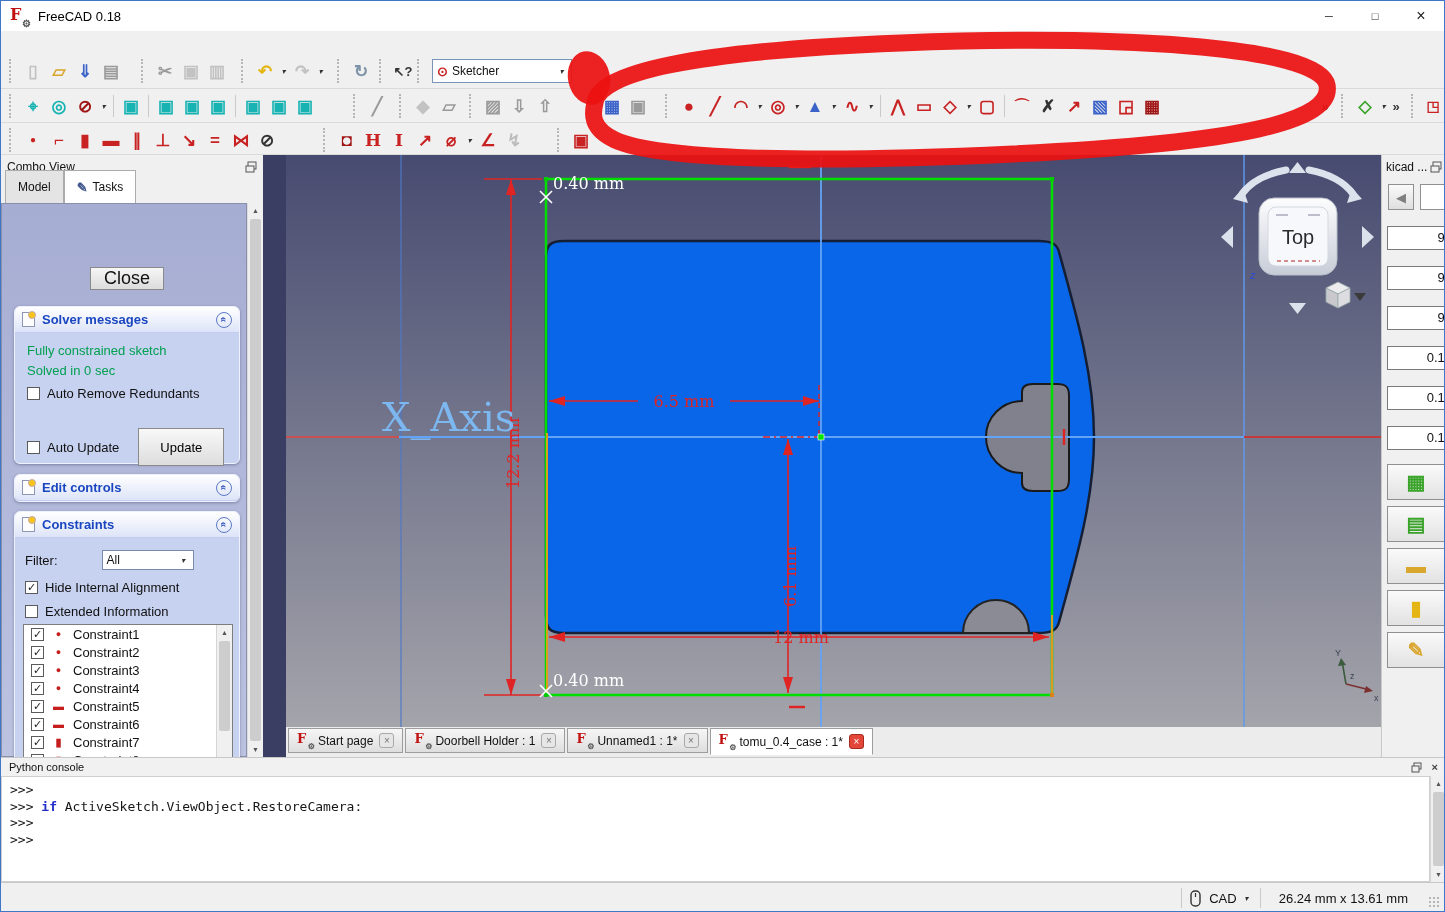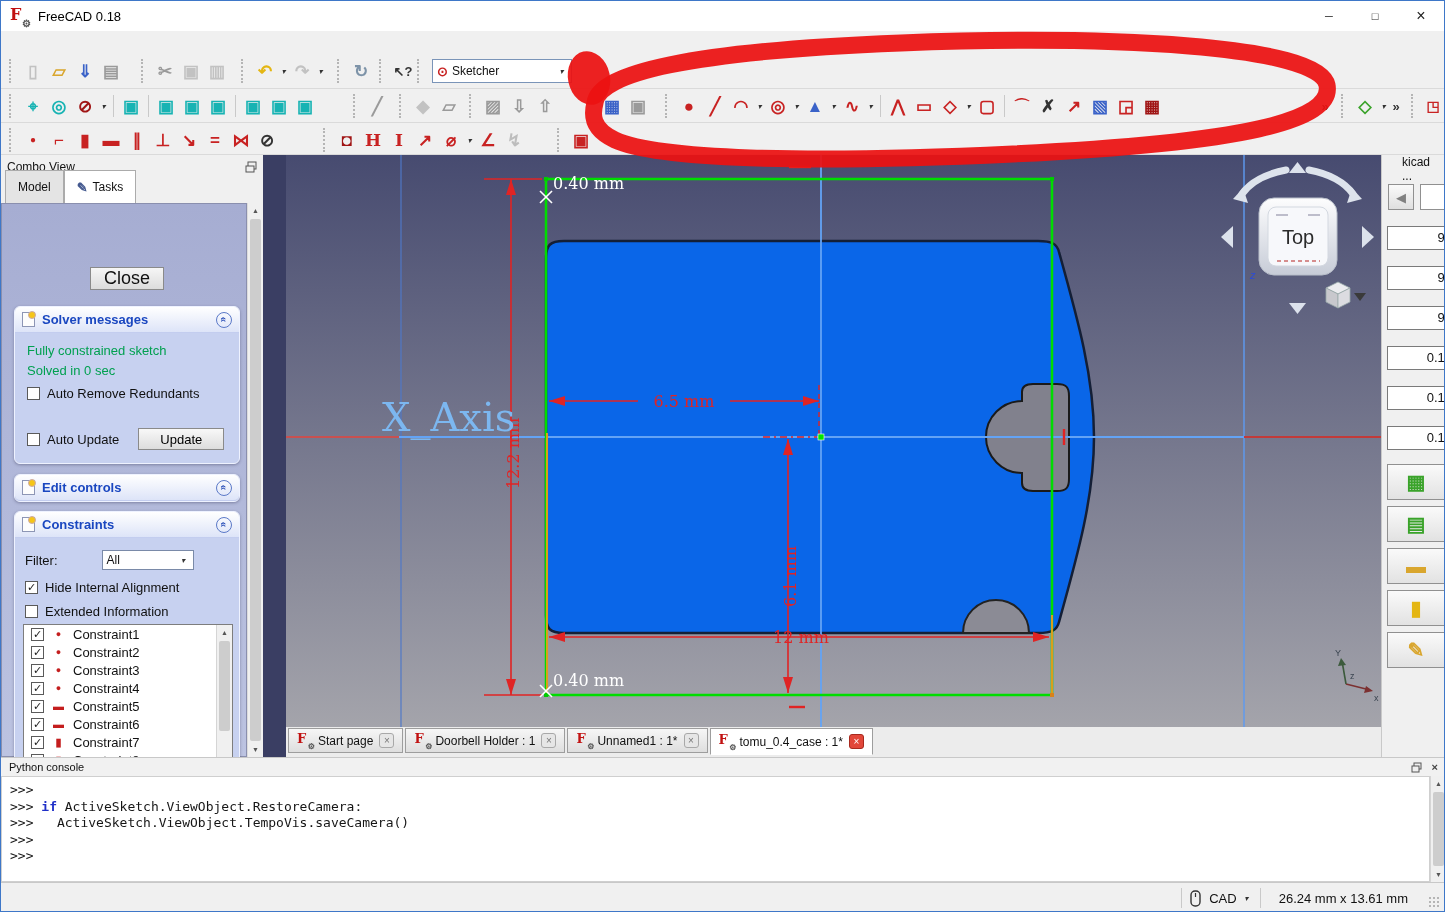--- a/index.html
+++ b/index.html
@@ -82,21 +82,21 @@
   .doc-tabs { position:absolute; left:285px; top:726px; width:1095px; height:30px; background:#ececec; display:flex; align-items:flex-start; padding:1px 0 0 2px; gap:2px; }
   .dtab { height:25px; display:flex; align-items:center; gap:6px; padding:0 8px; border:1px solid #9d9d9d; background:linear-gradient(#f6f6f6,#dedede); font-size:12px; }
   .dtab.active { background:#fff; height:27px; border-bottom-color:#fff; }
   .fcico { position:relative; width:15px; height:15px; }
   .fcico .f { position:absolute; left:0; top:-2px; font:bold 13px "DejaVu Serif",serif; color:#c11111; }
   .fcico .g { position:absolute; right:-3px; bottom:-3px; font-size:8px; color:#555; }
   .tabx { width:15px; height:15px; border:1px solid #a8a8a8; background:#e6e6e6; border-radius:3px; font-size:10px; display:flex; align-items:center; justify-content:center; color:#777; }
   .tabx.hot { background:#e2473a; border-color:#a8291e; color:#fff; }
   
   .right-panel { position:absolute; left:1380px; top:154px; width:65px; height:602px; background:#f0f0f0; border-left:1px solid #c9c9c9; overflow:hidden; }
-  .rp-head { height:23px; display:flex; padding:0 20px; font-size:12px; }
+  .rp-head { height:23px; display:flex; align-items:center; padding:0 4px; font-size:12px; }
   .rp-btnrow { display:flex; gap:6px; padding:6px 0 0 6px; }
   .rp-sqbtn { width:30px; height:26px; background:linear-gradient(#fafafa,#dfdfdf); border:1px solid #909090; display:flex; align-items:center; justify-content:center; color:#808080; font-size:13px; }
   .rp-field { position:relative; left:5px; width:72px; height:24px; margin-top:16px; background:#fff; border:1px solid #7a7a7a; font-size:13px; text-align:right; padding:3px 6px 0 0; }
   .rp-icobtn { position:relative; left:5px; width:58px; height:36px; margin-top:6px; background:linear-gradient(#fafafa,#e2e2e2); border:1px solid #909090; display:flex; align-items:center; justify-content:center; font-size:20px; }
   
   .pycon { position:absolute; left:0; top:756px; width:1445px; height:125px; background:#f1f1f1; border-top:1px solid #c8c8c8; }
   .py-head { height:18px; display:flex; align-items:center; padding:0 8px; font-size:11px; color:#111; }
   .py-icons { margin-left:auto; display:flex; gap:10px; align-items:center; color:#444; font-size:11px; }
   .py-body { position:absolute; left:0; top:18px; right:16px; bottom:0; background:#fff; border:1px solid #cfcfcf; padding:5px 0 0 8px; font:13px "DejaVu Sans Mono",monospace; color:#161616; overflow:hidden; }
   .pyline { white-space:pre; line-height:16.5px; }
@@ -313,21 +313,21 @@
         <div style="padding:10px 12px 0 12px">
           <div class="greenmsg">Fully constrained sketch</div>
           <div class="greenmsg" style="margin-top:5px">Solved in 0 sec</div>
           <div class="cbrow" style="margin-top:8px">
             <span class="cb"></span>
             <span>Auto Remove Redundants</span>
           </div>
           <div class="cbrow" style="margin-top:27px">
             <span class="cb"></span>
             <span>Auto Update</span>
-            <button class="btn" style="margin-left:12px;width:86px;height:22px">Update</button>
+            <button class="btn" style="margin-left:12px;width:86px;height:38px">Update</button>
           </div>
         </div>
       </div>
 
       <div class="box" style="top:270px;height:28px">
         <div class="box-h" style="border-radius:5px">
           <span class="note"></span>
           <span class="box-title">Edit controls</span>
           <span class="collapse">
               <b>«</b>
@@ -609,21 +609,20 @@
         <svg width="11" height="11">
           <rect x="3" y="1" width="7" height="6" fill="none" stroke="#555"></rect>
           <rect x="1" y="4" width="7" height="6" fill="#f0f0f0" stroke="#555"></rect>
         </svg>
         <b>×</b>
       </span>
     </div>
     <div class="py-body">
       <div class="pyline"><span>&gt;&gt;&gt; </span></div>
       <div class="pyline"><span>&gt;&gt;&gt; </span><span class="pykw">if</span><span> ActiveSketch.ViewObject.RestoreCamera:</span></div>
-      <div class="pyline"><span>&gt;&gt;&gt;   ActiveSketch.ViewObject.TempoVis.saveCamera()</span></div>
       <div class="pyline"><span>&gt;&gt;&gt;</span></div>
       <div class="pyline"><span>&gt;&gt;&gt;</span></div>
     </div>
     <div class="py-sb">
       <div class="sb-btn">▲</div>
       <div class="sb-thumb" style="top:16px;bottom:16px"></div>
       <div class="sb-btn" style="position:absolute;bottom:0;left:0;right:0">▼</div>
     </div>
   </div>
 

